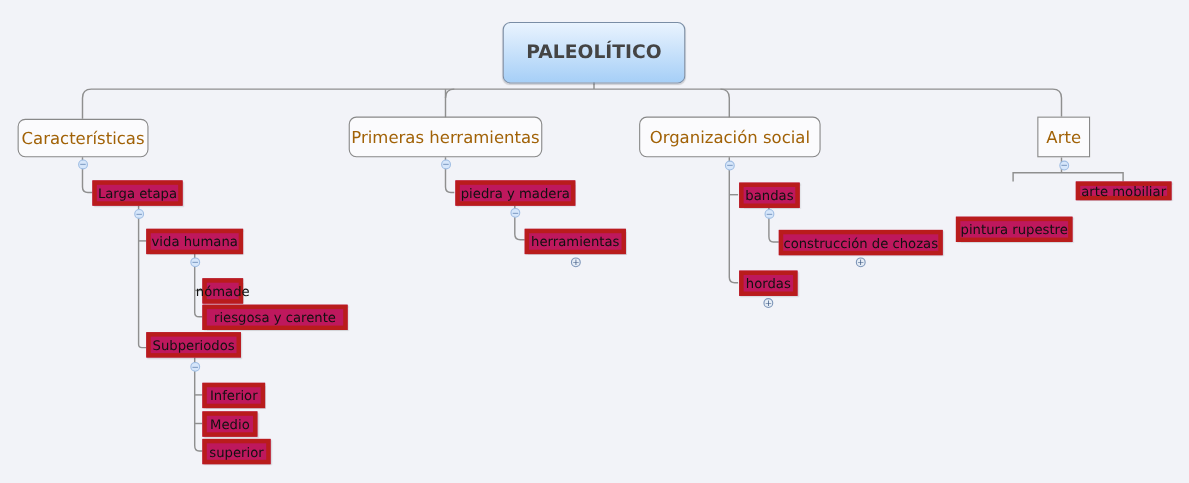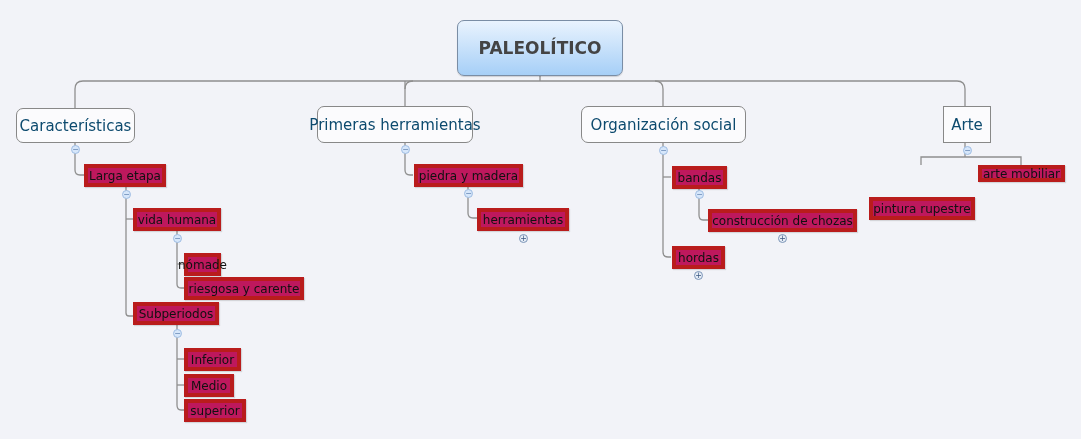--- a/index.html
+++ b/index.html
@@ -12,21 +12,21 @@
     svg.lines { position:absolute; left:0; top:0; width:1081px; height:439px; pointer-events:none; }
     .node { position:absolute; box-sizing:border-box; white-space:nowrap; display:flex; align-items:center; justify-content:center; }
     .root {
       border:1px solid #7a8da5; border-radius:7px;
       background:linear-gradient(#e9f3fe, #a6cff7);
       font-weight:bold; font-size:17px; color:#444;
       box-shadow: 0 1px 1px rgba(0,0,0,0.15);
     }
     .main {
       border:1px solid #888; border-radius:7px; background:#fbfbfd;
-      font-size:15px; color:#0c4a6e;
+      font-size:15px; color:#a16207;
     }
     .main.square { border-radius:0;align-items:center; }
     .sub {
       border:4px solid #b91c1c; background:#be185d;
       font-size:12px; color:#111;
       box-shadow:1px 1px 1px rgba(0,0,0,0.12);
     }
     .toggle {
       position:absolute; width:9px; height:9px; border-radius:50%;
       box-sizing:border-box; border:1px solid #9fbde3;
@@ -96,42 +96,42 @@
 <div class="node sub" style="left:133px; top:208px; width:88px; height:23px;">
   <span>vida humana</span>
 </div>
 <div class="toggle" style="left:173px; top:234px;">
     <span>−</span>
   </div>
 
 <div class="node sub" style="left:184px; top:253px; width:37px; height:23px;">
   <span>nómade</span>
 </div>
-<div class="node sub" style="left:184px; top:277px; width:120px; height:23px;">
+<div class="node sub" style="left:184px; top:277px; width:132px; height:23px;">
   <span>riesgosa y carente</span>
 </div>
 
 <div class="node sub" style="left:133px; top:302px; width:86px; height:23px;">
   <span>Subperiodos</span>
 </div>
 <div class="toggle" style="left:173px; top:329px;">
     <span>−</span>
   </div>
 
 <div class="node sub" style="left:184px; top:348px; width:57px; height:23px;">
   <span>Inferior</span>
 </div>
 <div class="node sub" style="left:184px; top:374px; width:50px; height:23px;">
   <span>Medio</span>
 </div>
 <div class="node sub" style="left:184px; top:399px; width:62px; height:23px;">
   <span>superior</span>
 </div>
 
-<div class="node main" style="left:317px; top:106px; width:156px; height:37px;text-align:center;">
+<div class="node main" style="left:317px; top:106px; width:176px; height:37px;text-align:center;">
   <span>Primeras herramientas</span>
 </div>
 <div class="toggle" style="left:401px; top:145px;">
     <span>−</span>
   </div>
 
 <div class="node sub" style="left:414px; top:164px; width:109px; height:23px;">
   <span>piedra y madera</span>
 </div>
 <div class="toggle" style="left:464px; top:189px;">

